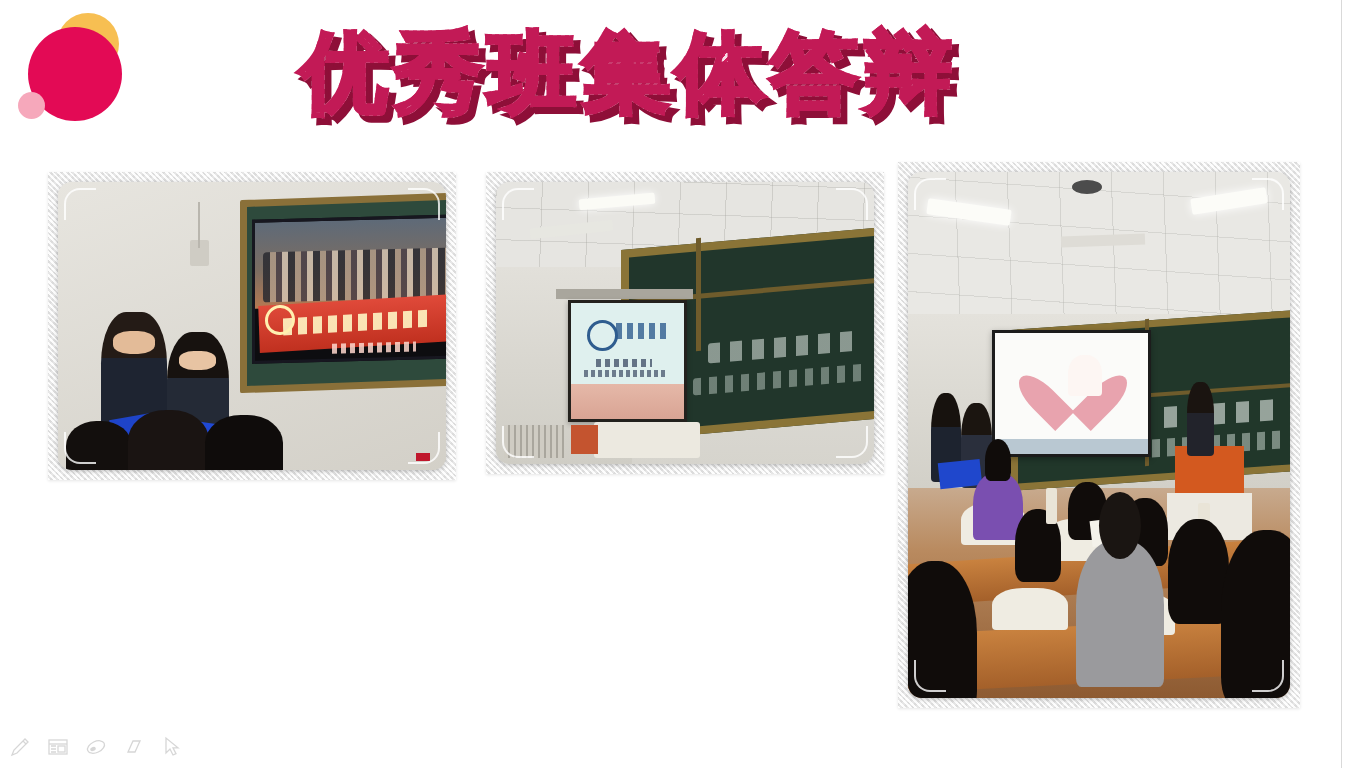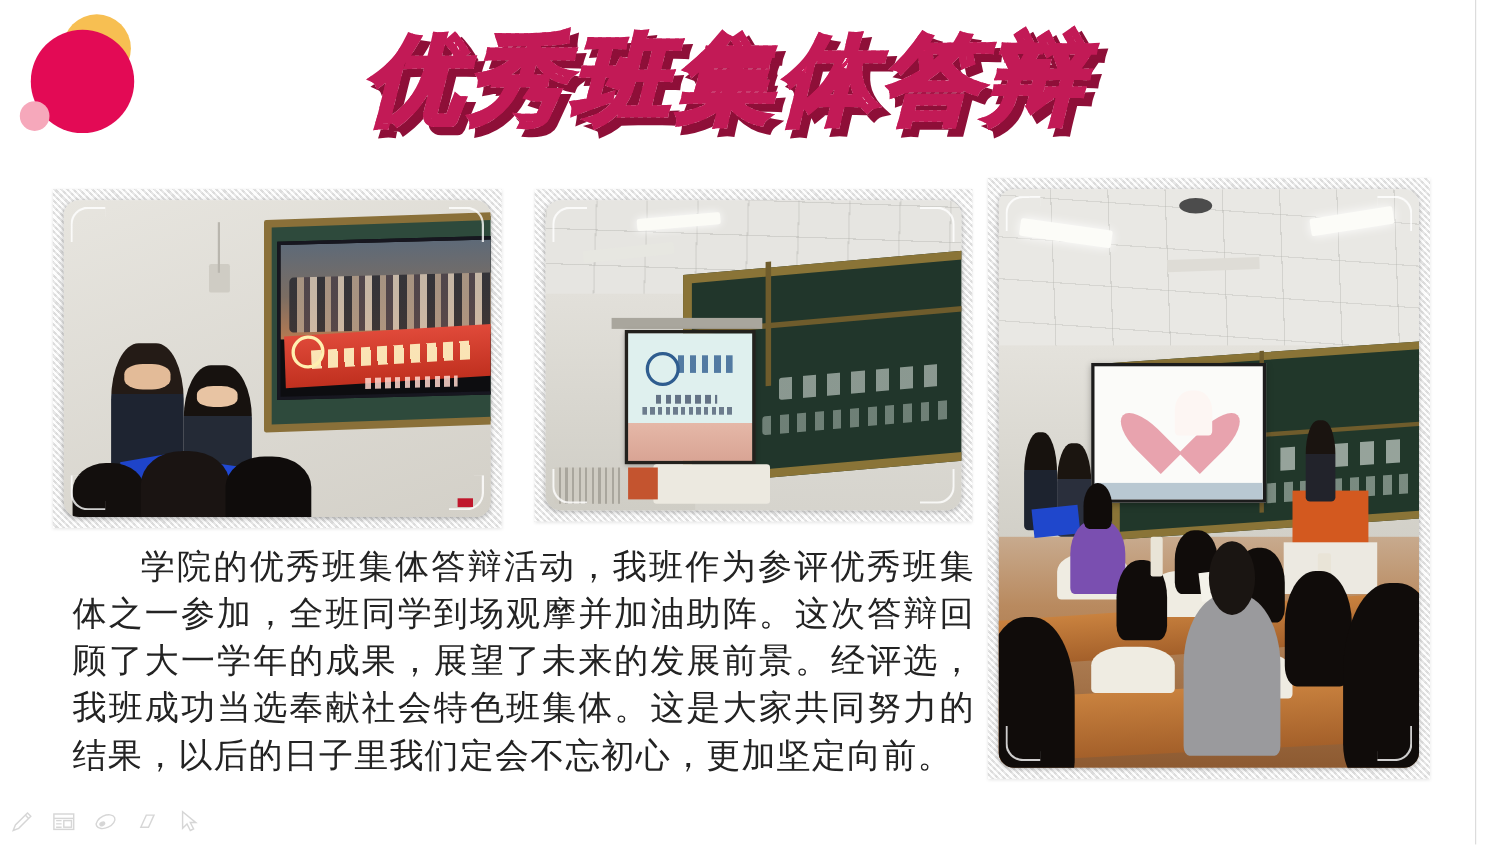--- a/index.html
+++ b/index.html
@@ -16,21 +16,21 @@
   
   .edge-rule{position:absolute;top:0;right:24px;width:1px;height:768px;background:#d9d9d9;}
 
   
   .deco{position:absolute;border-radius:50%;}
   .deco-amber{left:57px;top:13px;width:62px;height:62px;background:#f7bf52;}
   .deco-main {left:28px;top:27px;width:94px;height:94px;background:#e30a55;}
   .deco-small{left:18px;top:92px;width:27px;height:27px;background:#f6a8bb;}
 
   
-  #title-wrap{position:absolute;left:332px;top:14px;width:760px;height:122px;font-style:italic;}
+  #title-wrap{position:absolute;left:300px;top:14px;width:760px;height:122px;}
   .title-text{
     font-family:"DejaVu Sans",sans-serif;
     font-size:88px;line-height:118px;font-weight:700;
     letter-spacing:6px;white-space:nowrap;
   }
   
   .title-shadow{
     position:absolute;left:6px;top:6px;
     color:#8e0f38;
     -webkit-text-stroke:6px #8e0f38;
@@ -348,21 +348,20 @@
       <div class="bottle"></div>
       <div class="h h7"></div>
         <div class="h h8"></div>
       <div class="brk tl"></div>
         <div class="brk tr"></div>
       <div class="brk bl"></div>
         <div class="brk br"></div>
     </div>
   </div>
 
-  <div id="body-text">学院的优秀班集体答辩活动，我班作为参评优秀班集体之一参加，全班同学到场观摩并加油助阵。这次答辩回顾了大一学年的成果，展望了未来的发展前景。经评选，我班成功当选奉献社会特色班集体。这是大家共同努力的结果，以后的日子里我们定会不忘初心，更加坚定向前。</div>
 
   <div id="toolbar">
 
     <div class="tool">
       <svg width="24" height="24" viewBox="0 0 24 24" fill="none" stroke="#b5b5b5" stroke-width="1.3">
         <path d="M4 20l2-5L17 4l3 3L9 18l-5 2z"></path>
           <path d="M15 6l3 3"></path>
       </svg>
     </div>
 

